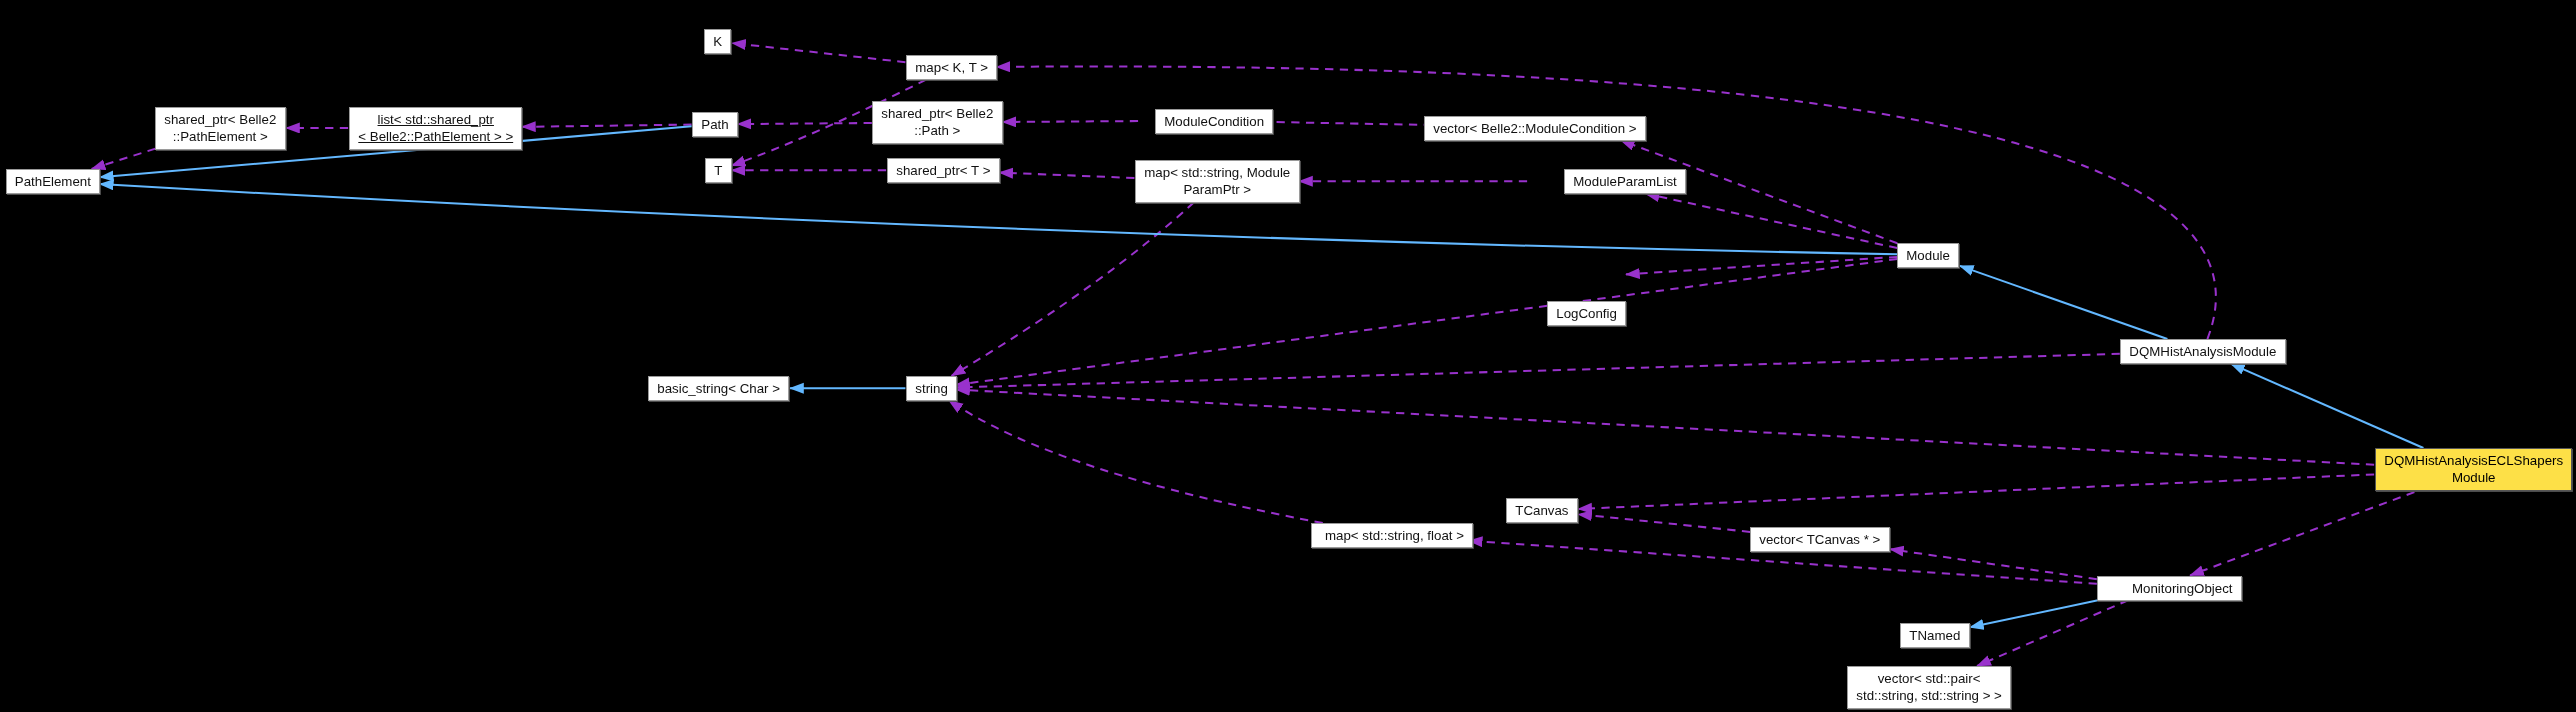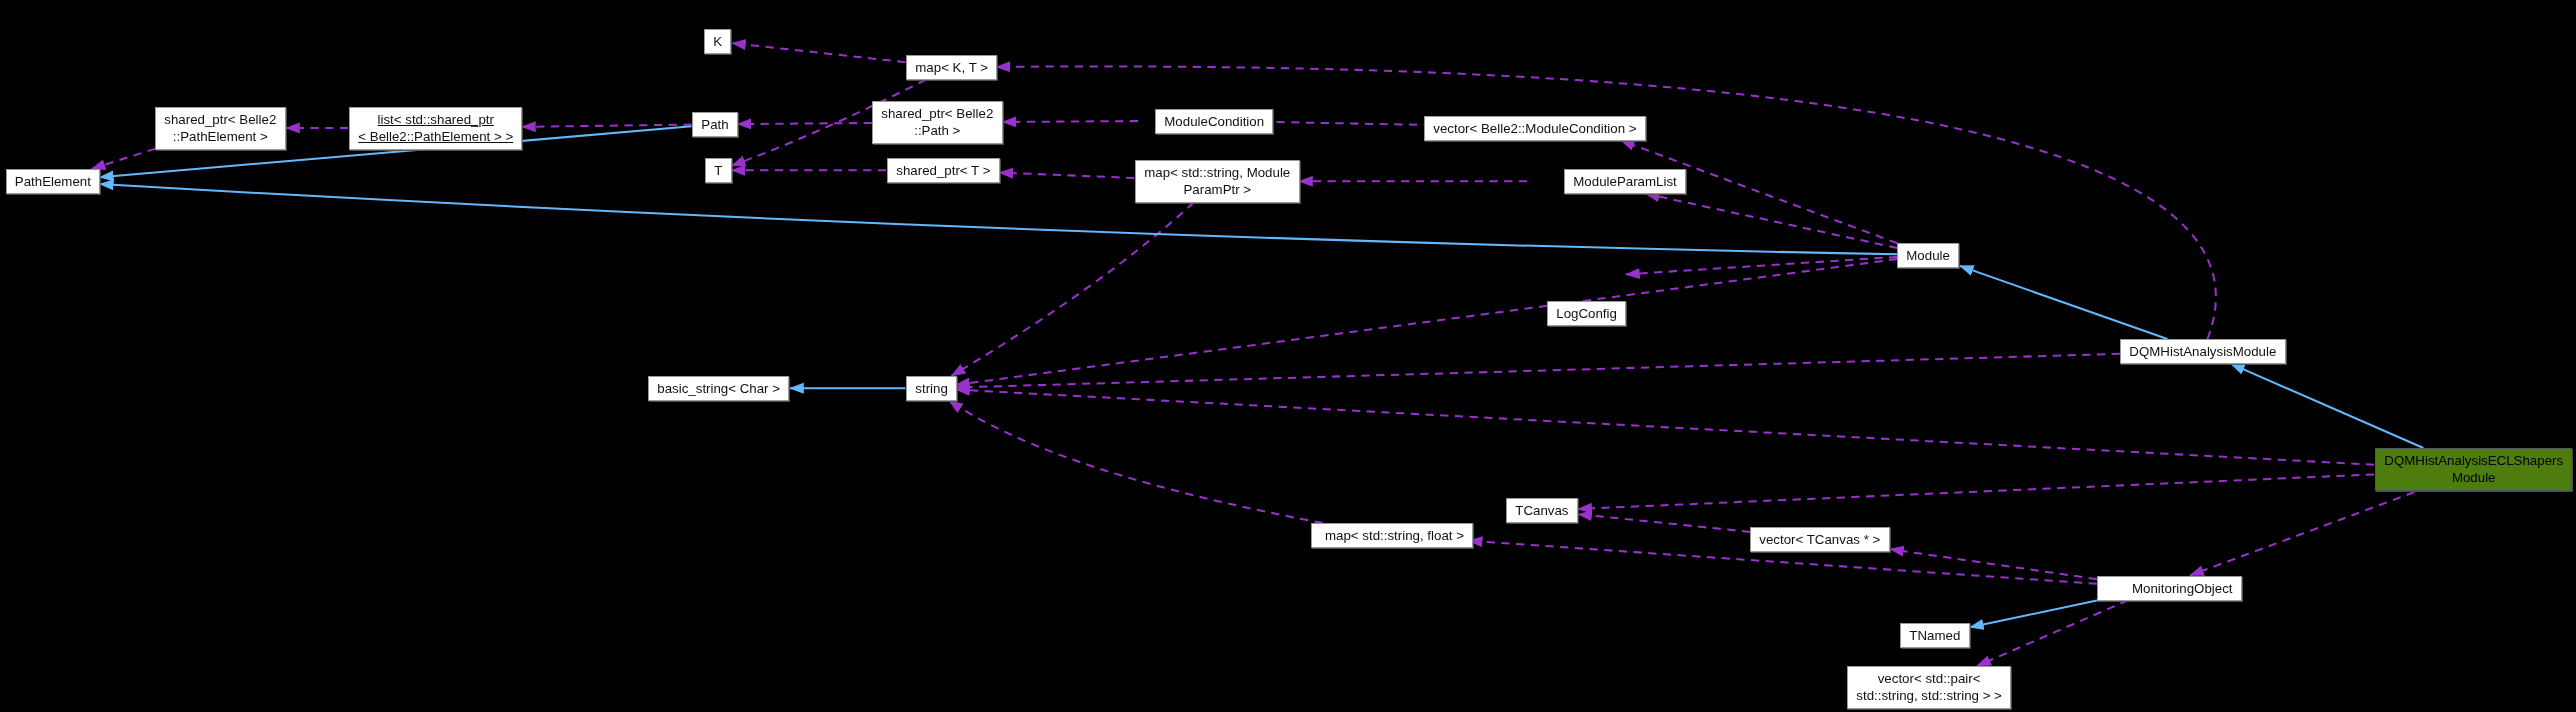--- a/index.html
+++ b/index.html
@@ -20,21 +20,21 @@
     color: #111111;
     font-size: 13.3px;
     line-height: 1.32;
     padding: 2.8px 8.3px;
     text-align: center;
     white-space: pre-line;
     box-shadow: 0.9px 0.9px 0 #555;
     cursor: pointer;
   }
   .node.highlight {
-    background: #4d7c0f;
+    background: #fde047;
     border: 1.8px solid #565656;
     color: #000000;
     cursor: default;
   }
   .edge { fill: none; stroke-width: 2.2; }
   .edge-use { stroke: #9932cc; stroke-dasharray: 9 7; }
   .edge-inherit { stroke: #63b8ff; }
 </style>
 </head>
 <body>

